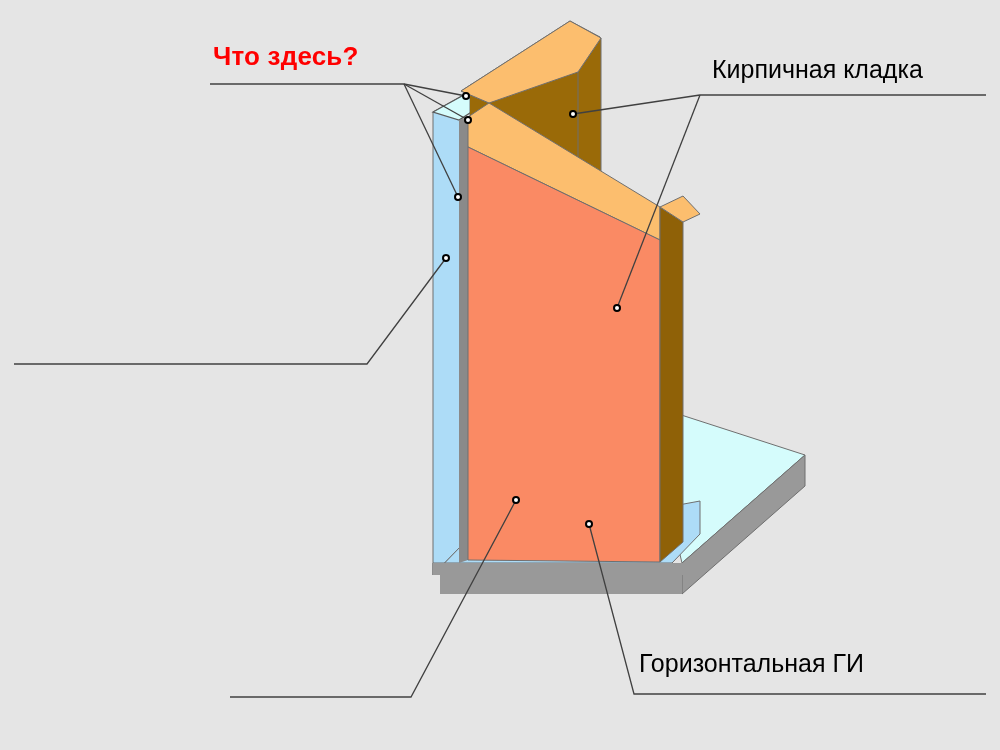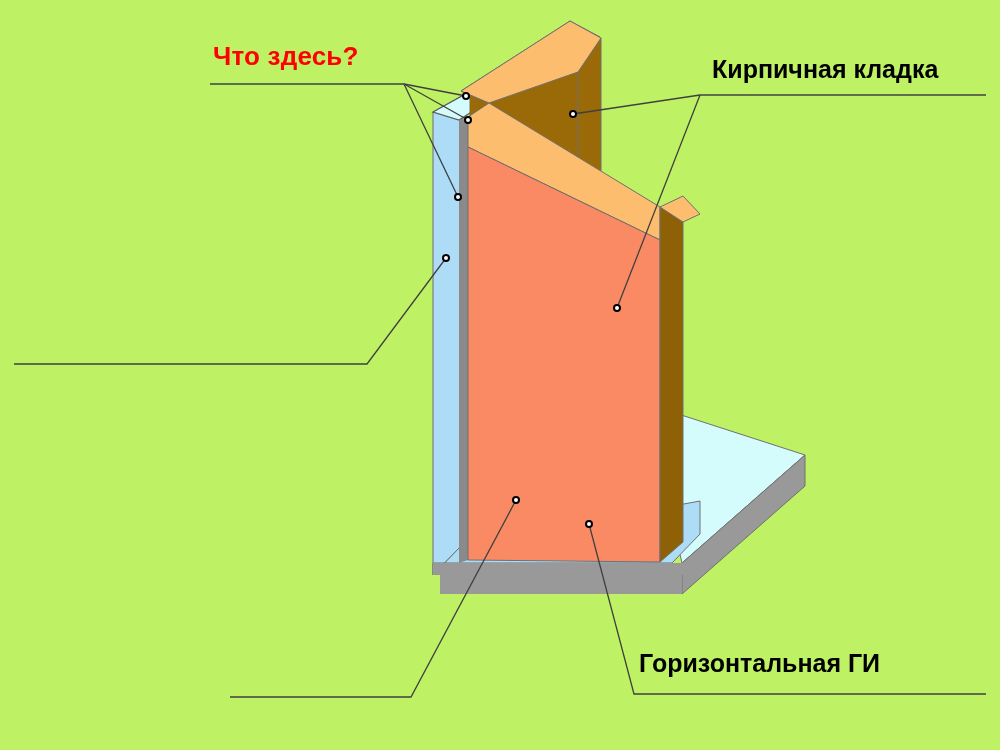--- a/index.html
+++ b/index.html
@@ -9,40 +9,40 @@
     background: #ffffff;
   }
   body {
     font-family: "Liberation Sans", sans-serif;
     -webkit-font-smoothing: antialiased;
   }
   #stage {
     position: relative;
     width: 1000px;
     height: 750px;
-    background: #bef264;
+    background: #e5e5e5;
     overflow: hidden;
   }
   #diagram-svg {
     position: absolute;
     top: 0;
     left: 0;
     width: 1000px;
     height: 750px;
     display: block;
   }
   .callout {
     position: absolute;
     white-space: nowrap;
     color: #000000;
     line-height: 1.12;
   }
   .callout.normal {
     font-size: 25px;
-    font-weight: 700;
+    font-weight: 400;
   }
   .callout.alert {
     font-size: 26px;
     font-weight: 700;
     color: #ff0000;
     letter-spacing: 0.2px;
   }
   .callout .ln {
     display: block;
   }

